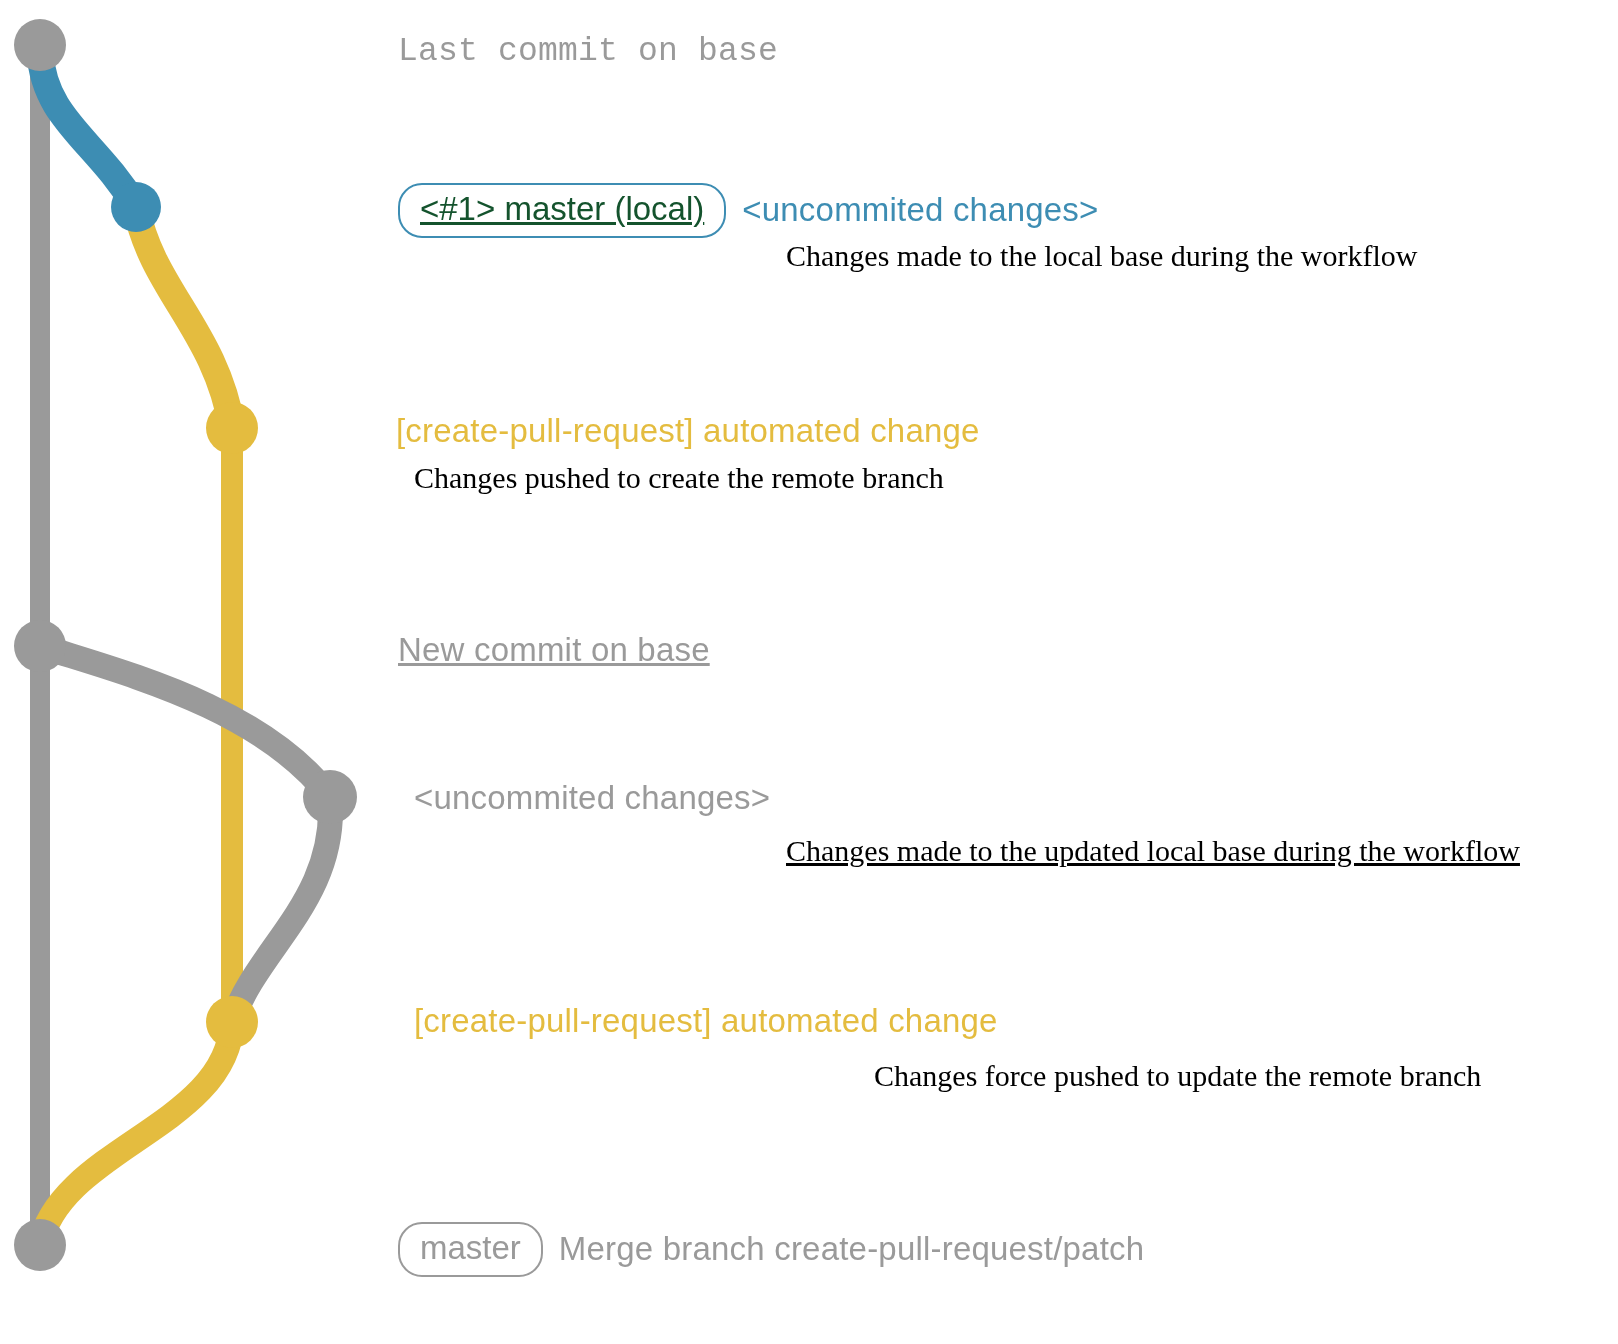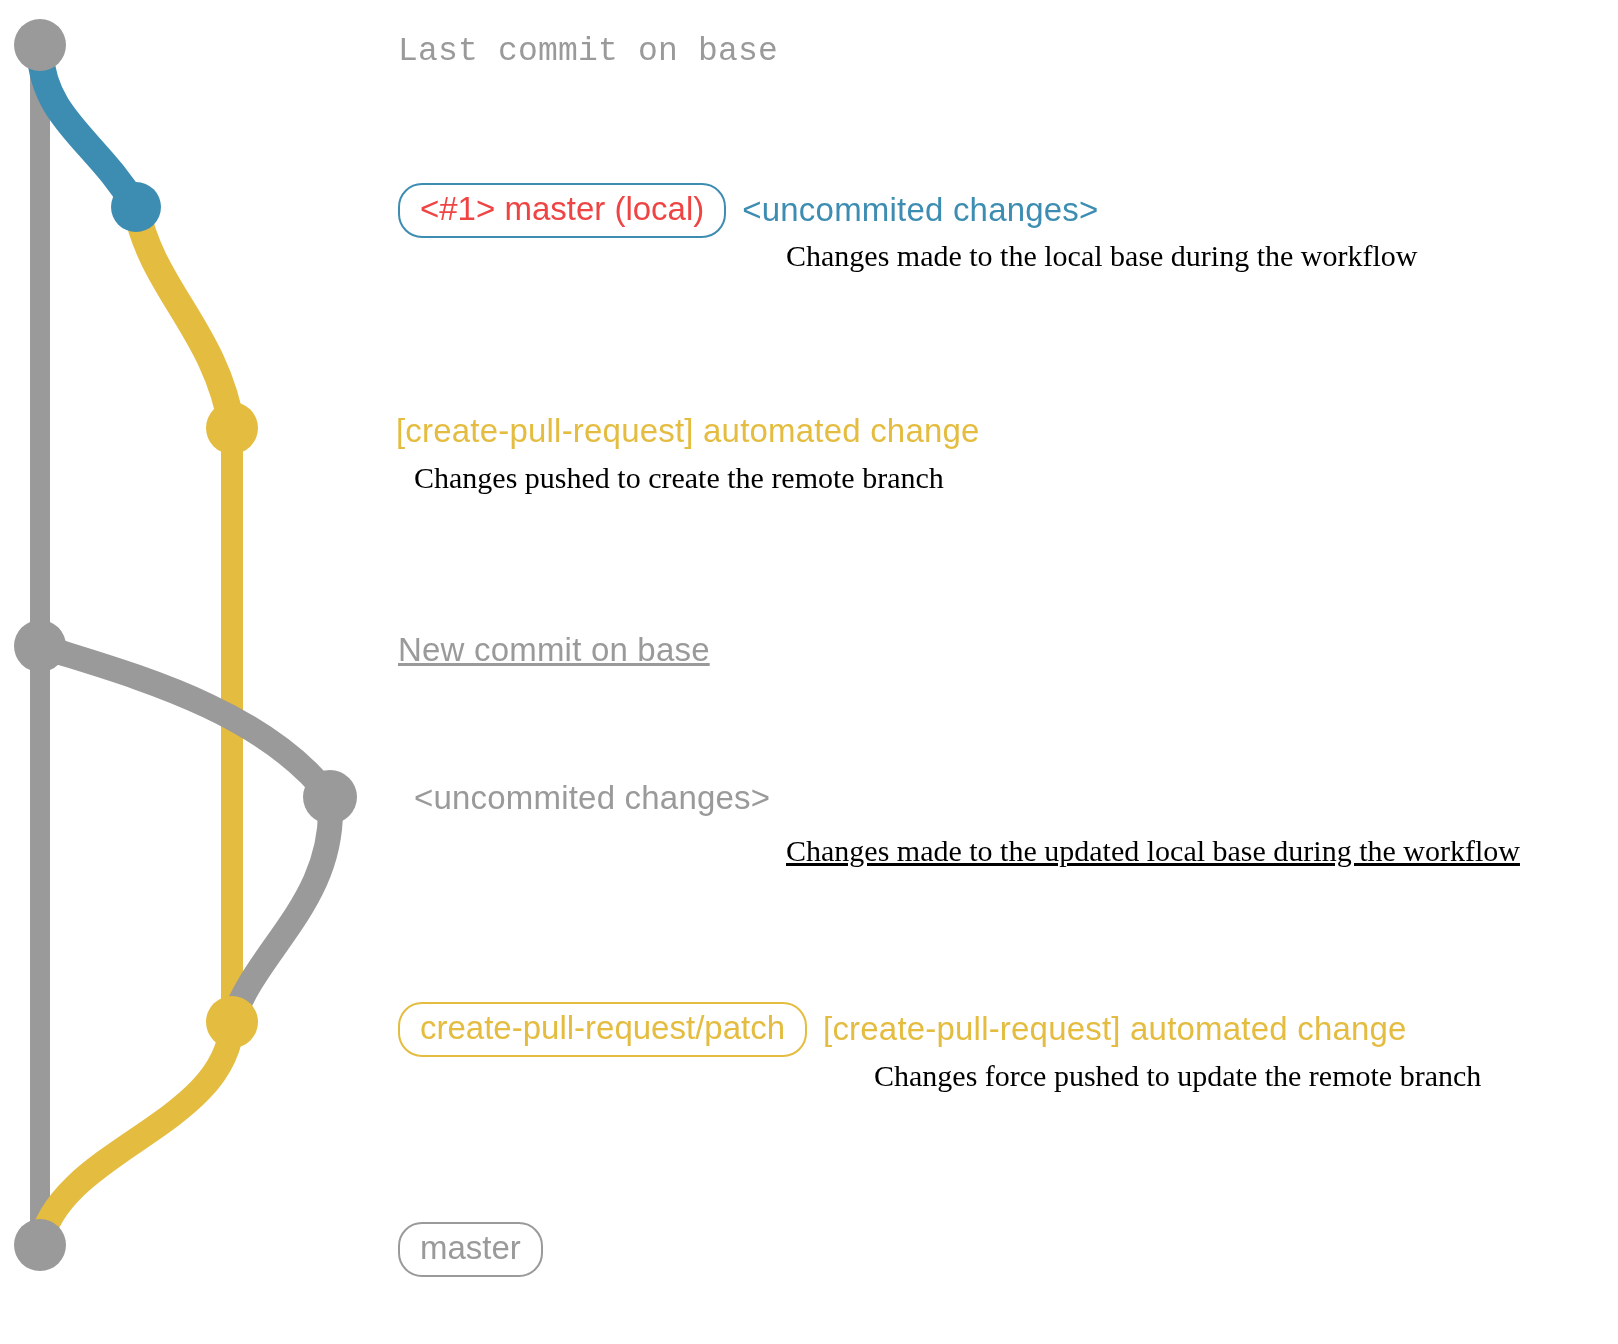--- a/index.html
+++ b/index.html
@@ -44,21 +44,21 @@
   .pill {
     display: inline-block;
     border: 2px solid #9a9a9a;
     border-radius: 24px;
     padding: 7px 20px 9px 20px;
     font-size: 33px;
     line-height: 1.05;
     color: #9a9a9a;
     background: transparent;
   }
-  .pill.blue { border-color: #3d8db3; color: #ef4444; }
+  .pill.blue { border-color: #3d8db3; color: #14532d; text-decoration: underline; }
   .pill.yellow { border-color: #e4bc3f; color: #e4bc3f; }
   .pill.gray { border-color: #9a9a9a; color: #9a9a9a; }
   .msg {
     margin-left: 16px;
     font-size: 33px;
     color: #9a9a9a;
     letter-spacing: 0.2px;
   }
   .msg.blue { color: #3d8db3; }
   .msg.yellow { color: #e4bc3f; }
@@ -106,20 +106,20 @@
 <div class="sub" style="left:414px; top:461px;text-align:center;">Changes pushed to create the remote branch</div>
 
 <div class="plain-title t-gray" style="left:398px; top:631px;text-decoration:underline;">New commit on base</div>
 
 <div class="row" style="left:398px; top:779px;">
   <span class="msg gray">&lt;uncommited changes&gt;</span>
 </div>
 <div class="sub" style="left:786px; top:834px;text-decoration:underline;">Changes made to the updated local base during the workflow</div>
 
 <div class="row" style="left:398px; top:1002px;">
-  <span class="pill yellow">create-pull-request/patch</span>
   <span class="msg yellow">[create-pull-request] automated change</span>
 </div>
 <div class="sub" style="left:874px; top:1059px;">Changes force pushed to update the remote branch</div>
 
 <div class="row" style="left:398px; top:1222px;">
   <span class="pill gray">master</span>
+  <span class="msg gray">Merge branch create-pull-request/patch</span>
 </div>
 
 </body></html>

